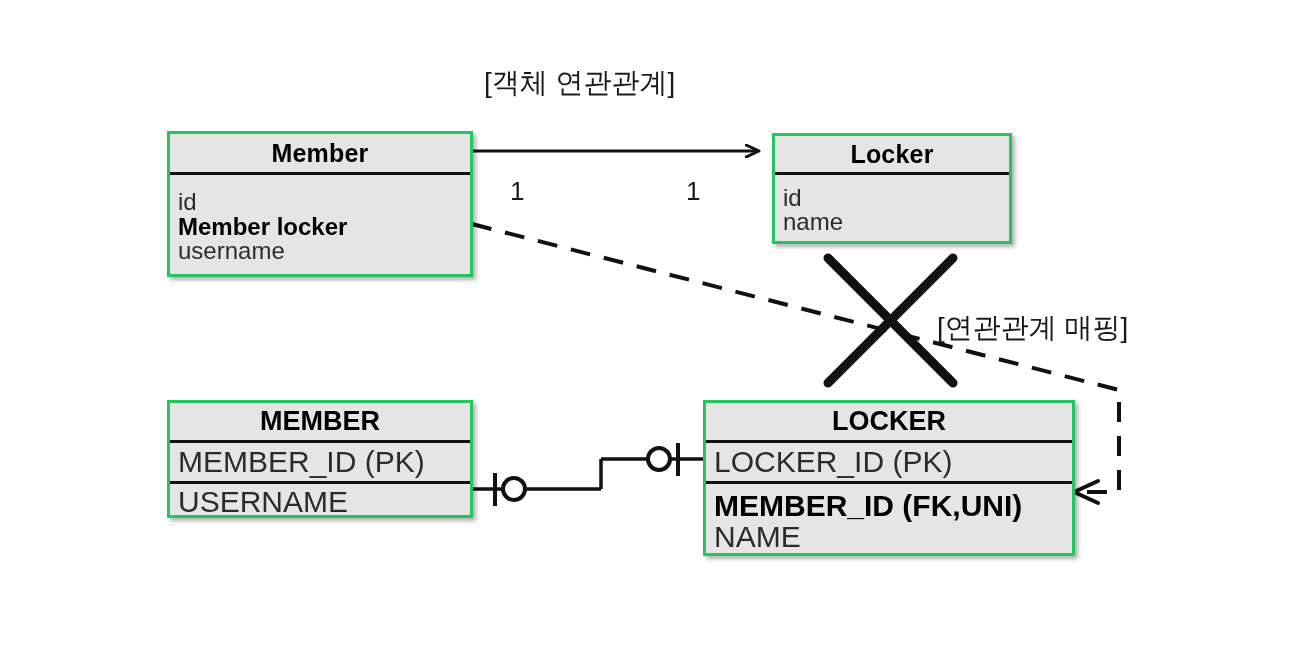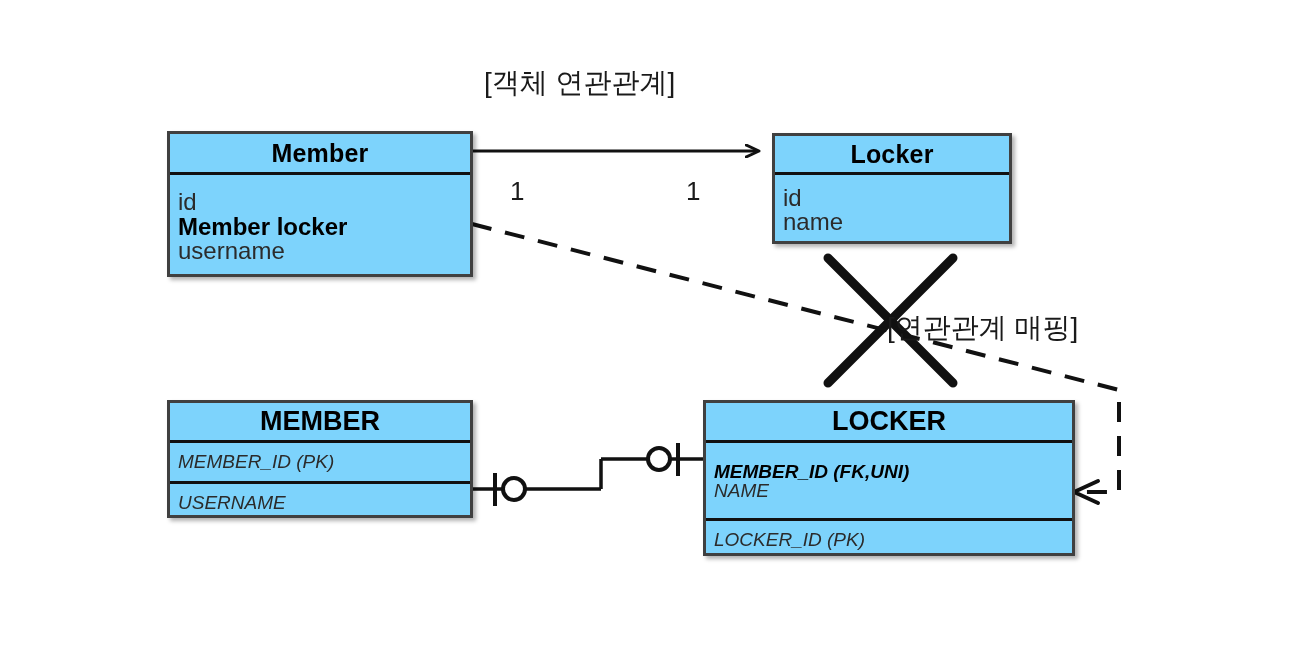--- a/index.html
+++ b/index.html
@@ -25,22 +25,22 @@
     position: absolute;
     left: 0; top: 0;
     width: 1302px;
     height: 666px;
     pointer-events: none;
   }
 
   
   .box {
     position: absolute;
-    background: #7dd3fc;
-    border: 3px solid #404040;
+    background: #e5e5e5;
+    border: 3px solid #22c55e;
     box-sizing: border-box;
     box-shadow: 3px 3px 4px rgba(0,0,0,0.30);
   }
   .box-header {
     text-align: center;
     font-weight: bold;
     box-sizing: border-box;
     display: flex;
     align-items: center;
     justify-content: center;
@@ -56,21 +56,21 @@
   .attr { line-height: 1.02; white-space: nowrap; }
   .attr.bold { font-weight: bold; color: #000; }
   .attr.plain { color: #2b2b2b; }
 
   
   .obj .box-header { font-size: 25px; height: 36px; letter-spacing: .2px; }
   .obj .attr { font-size: 24px; }
 
   
   .tbl .box-header { font-size: 27px; height: 34px; }
-  .tbl .attr { font-size: 19px; font-style: italic; }
+  .tbl .attr { font-size: 30px; }
 
   
   .caption {
     position: absolute;
     font-size: 28px;
     white-space: nowrap;
     color: #1a1a1a;
   }
   .multiplicity {
     position: absolute;
@@ -139,37 +139,37 @@
     <div class="box-header" style="height:36px;">Locker</div>
     <div class="row div-top" style="height:72px; padding-top:1px;">
       <span class="attr plain">id</span>
       <span class="attr plain">name</span>
     </div>
   </div>
 
   <div class="multiplicity" style="left:510px; top:176px;">1</div>
   <div class="multiplicity" style="left:686px; top:176px;">1</div>
 
-  <div class="caption" style="left:887px; top:309px;">[연관관계 매핑]</div>
+  <div class="caption" style="left:937px; top:309px;">[연관관계 매핑]</div>
 
 
   <div class="box tbl" style="left:167px; top:400px; width:306px; height:118px;">
     <div class="box-header" style="height:37px;">MEMBER</div>
     <div class="row div-top" style="height:41px;">
       <span class="attr plain">MEMBER_ID (PK)</span>
     </div>
     <div class="row div-top" style="height:40px;">
       <span class="attr plain">USERNAME</span>
     </div>
   </div>
 
   <div class="box tbl" style="left:703px; top:400px; width:372px; height:156px;">
     <div class="box-header" style="height:37px;">LOCKER</div>
+    <div class="row div-top" style="height:41px;">
+      <span class="attr plain">LOCKER_ID (PK)</span>
+    </div>
     <div class="row div-top" style="height:78px; padding-top:1px;">
       <span class="attr bold">MEMBER_ID (FK,UNI)</span>
       <span class="attr plain">NAME</span>
-    </div>
-    <div class="row div-top" style="height:41px;">
-      <span class="attr plain">LOCKER_ID (PK)</span>
     </div>
   </div>
 
 </div>
 
 </body></html>

